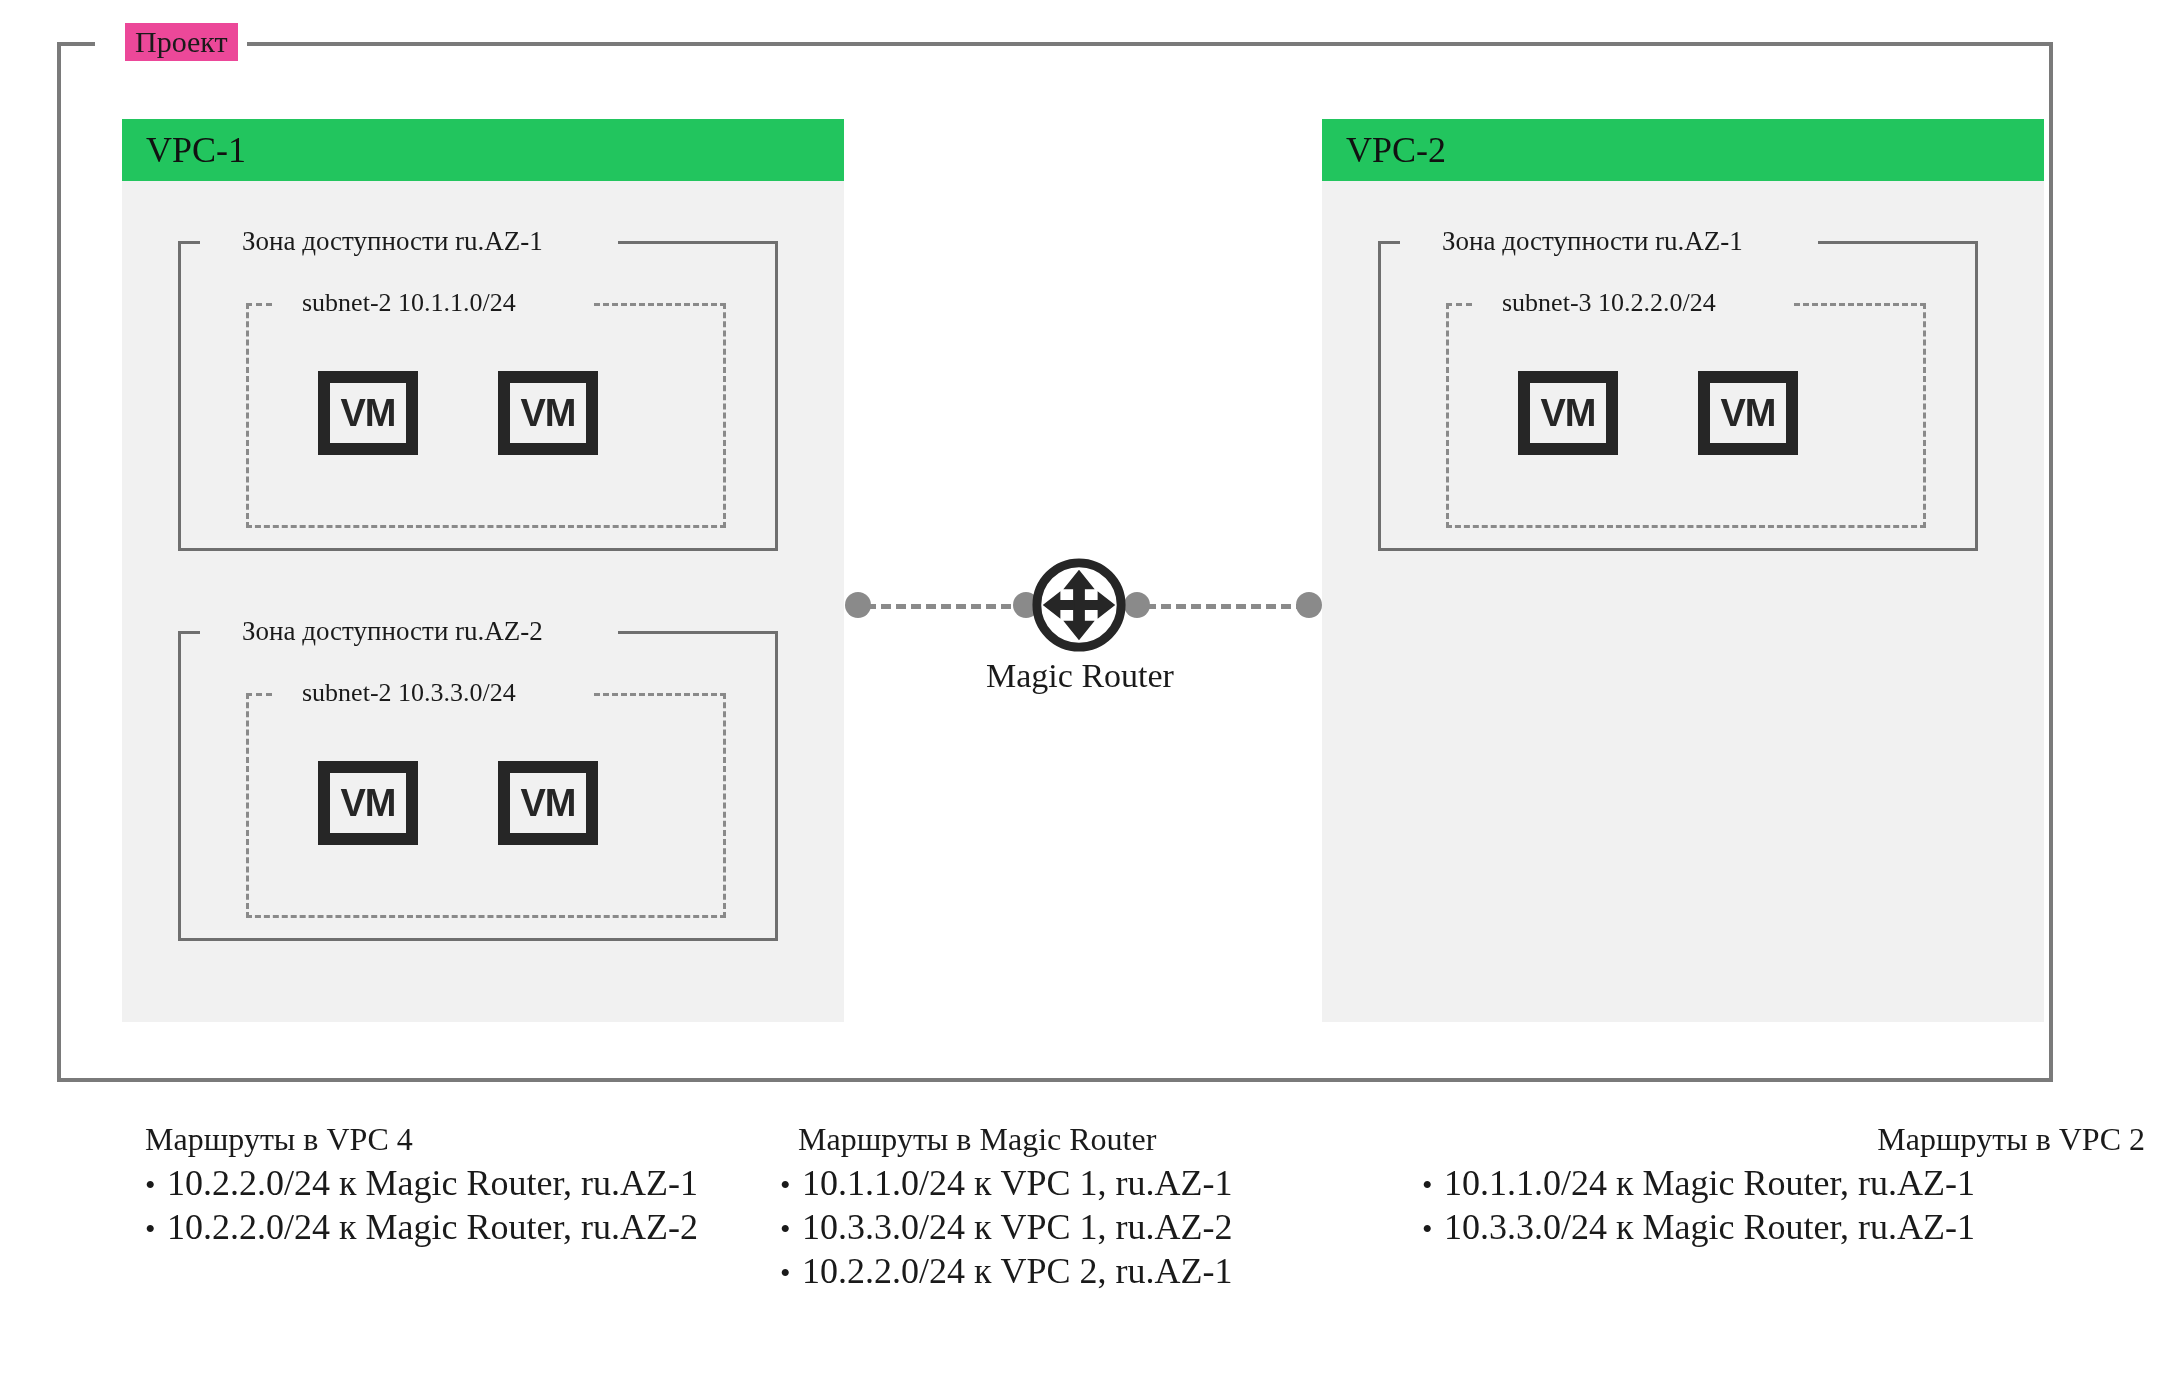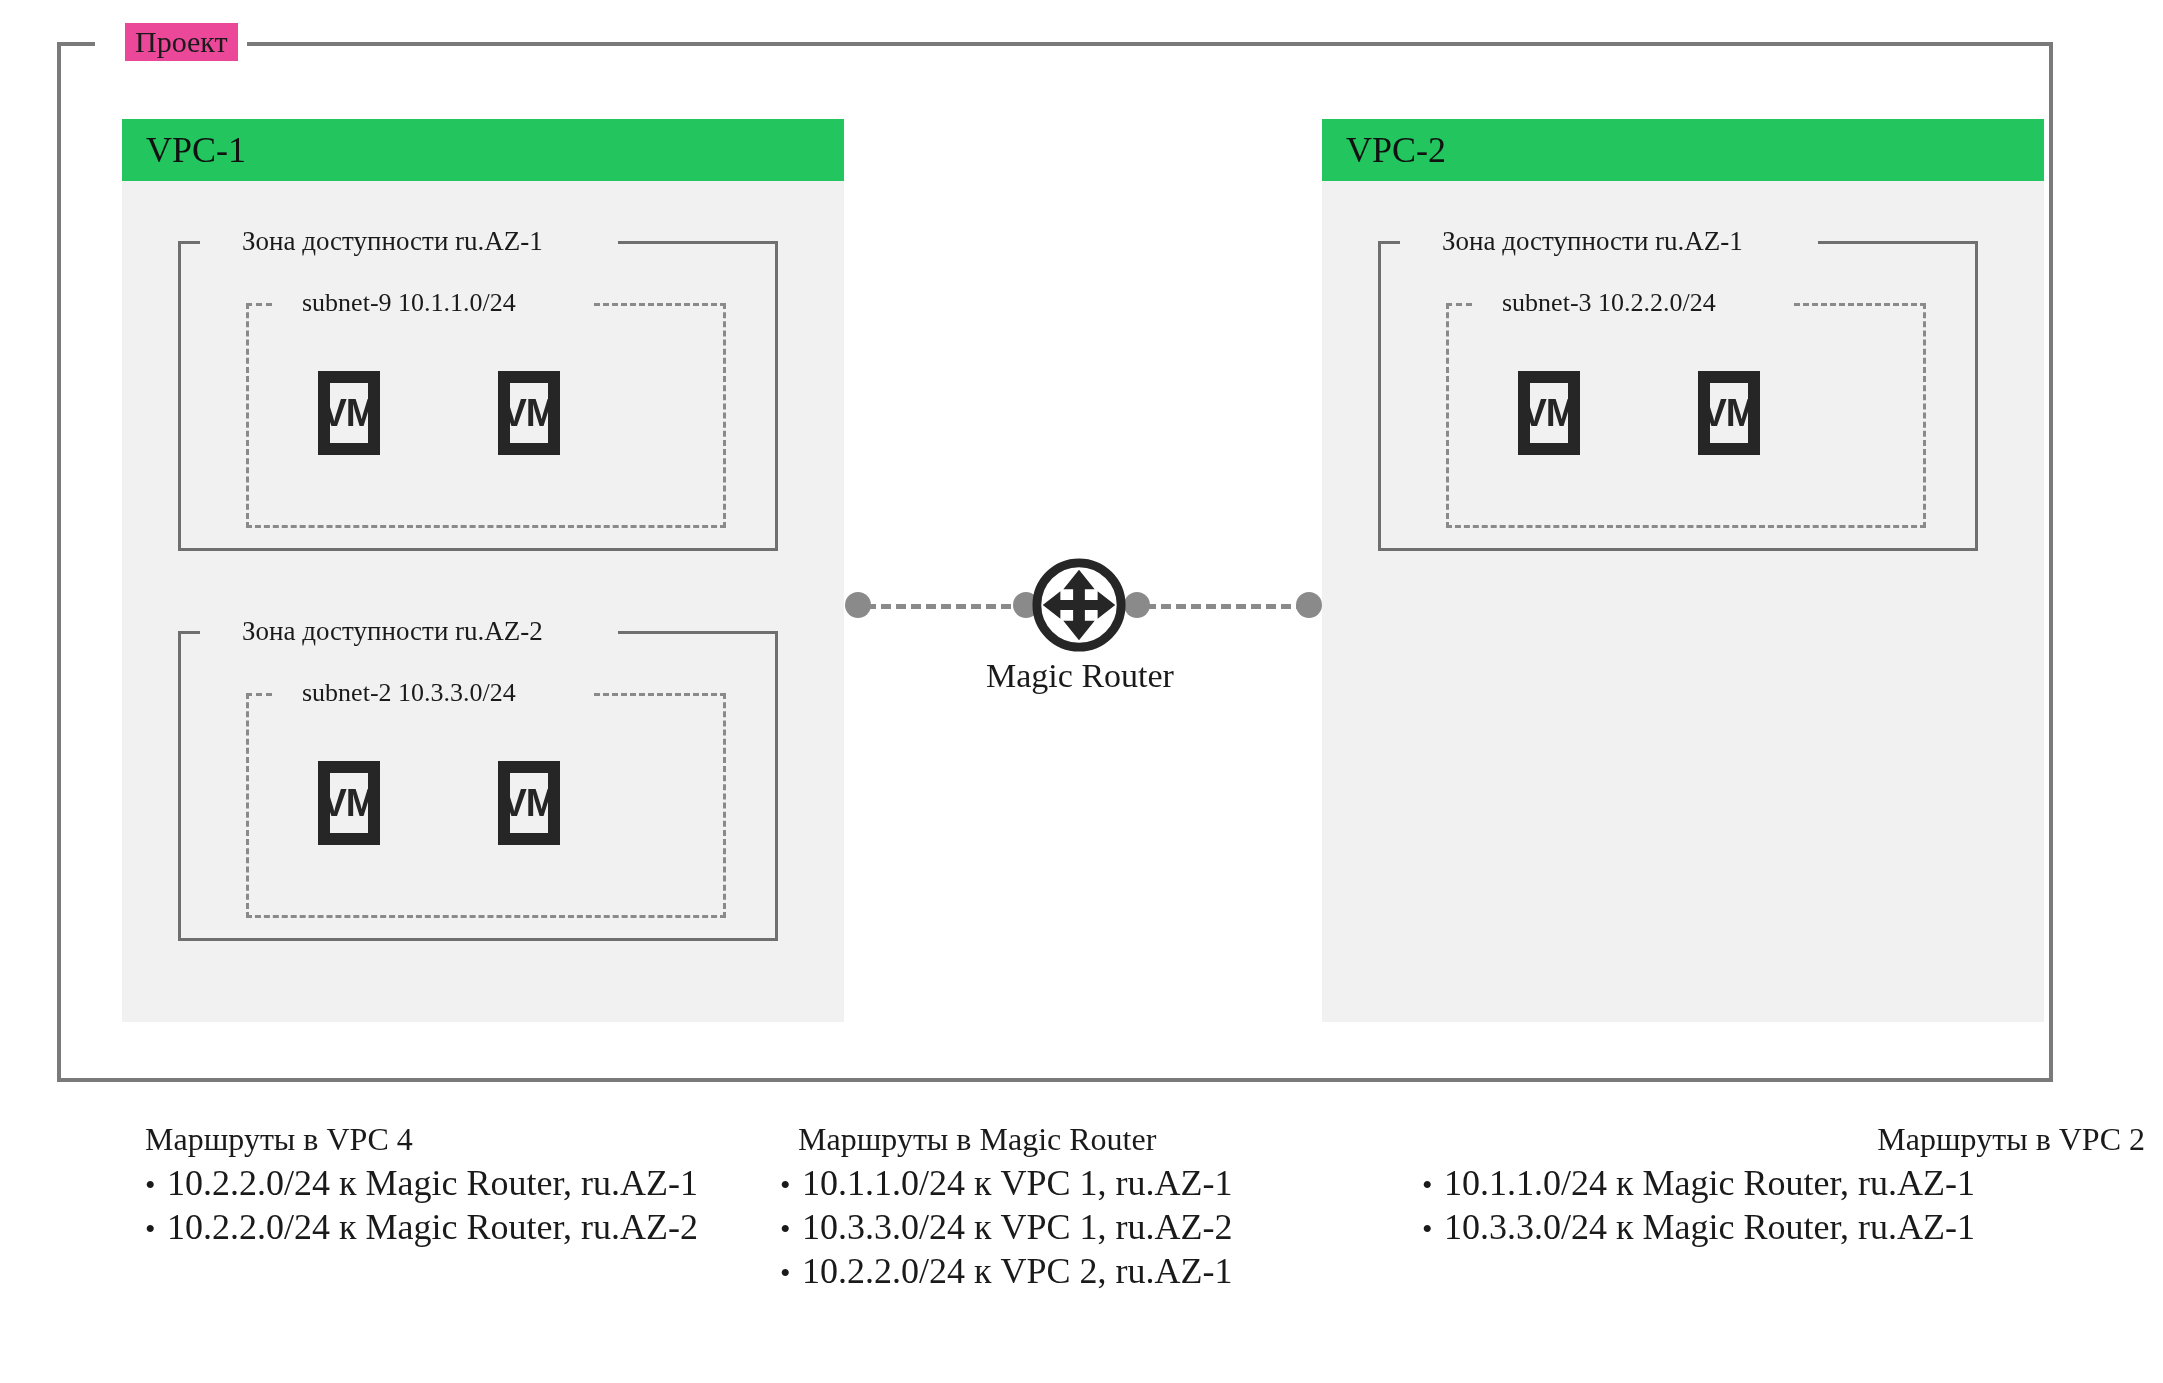--- a/index.html
+++ b/index.html
@@ -81,21 +81,21 @@
     position: absolute;
     left: 46px; top: -17px;
     font-size: 26px; color: #1a1a1a;
     background: #f1f1f1; padding: 0 10px;
     line-height: 34px; white-space: nowrap;
   }
 
   
   .vm {
     position: absolute;
-    width: 62px; height: 84px;
+    width: 100px; height: 84px;
     border: 12px solid #262626;
     background: #f1f1f1;
     display: flex; align-items: center; justify-content: center;
   }
   .vm-label {
     font-family: "Liberation Sans", "DejaVu Sans", sans-serif;
     font-weight: bold;
     font-size: 38px;
     color: #262626;
     letter-spacing: -1px;
@@ -186,21 +186,21 @@
       <div class="az-edge az-right" style="height:310px;"></div>
       <div class="az-edge az-bottom" style="width:600px;"></div>
       <div class="az-label">Зона доступности ru.AZ-1</div>
 
       <div class="subnet" style="left:68px; top:62px; width:480px; height:225px;">
         <div class="sn-edge sn-top-left"></div>
         <div class="sn-edge sn-top-right" style="left:348px; width:132px;"></div>
         <div class="sn-edge sn-left" style="height:225px;"></div>
         <div class="sn-edge sn-right" style="height:225px;"></div>
         <div class="sn-edge sn-bottom" style="width:480px;"></div>
-        <div class="subnet-label">subnet-9 10.1.1.0/24</div>
+        <div class="subnet-label">subnet-2 10.1.1.0/24</div>
 
         <div class="vm" style="left:72px; top:68px;">
           <span class="vm-label">VM</span>
         </div>
         <div class="vm" style="left:252px; top:68px;">
           <span class="vm-label">VM</span>
         </div>
       </div>
     </div>
 

